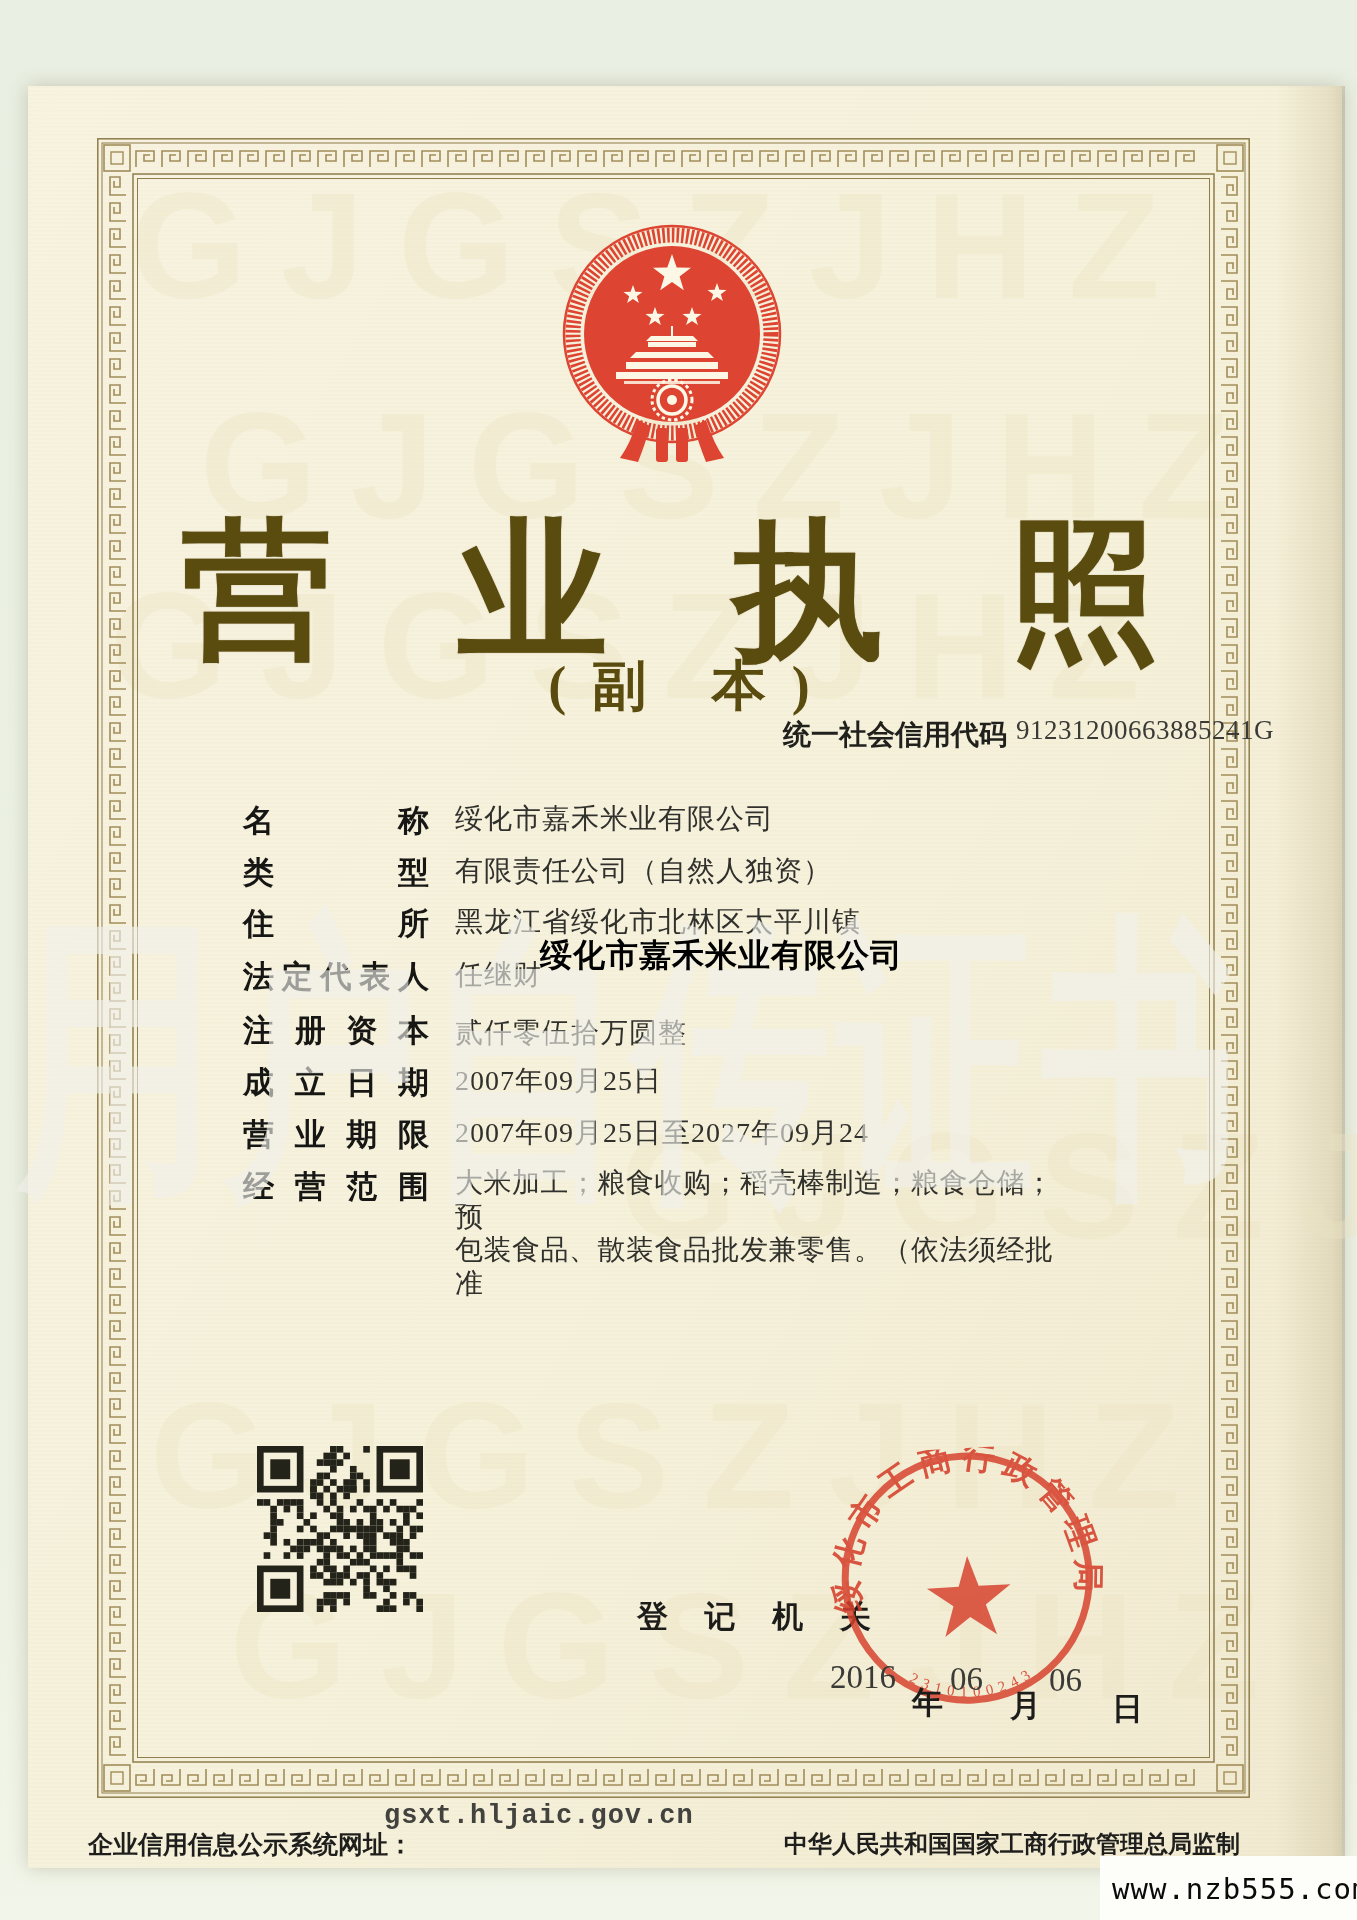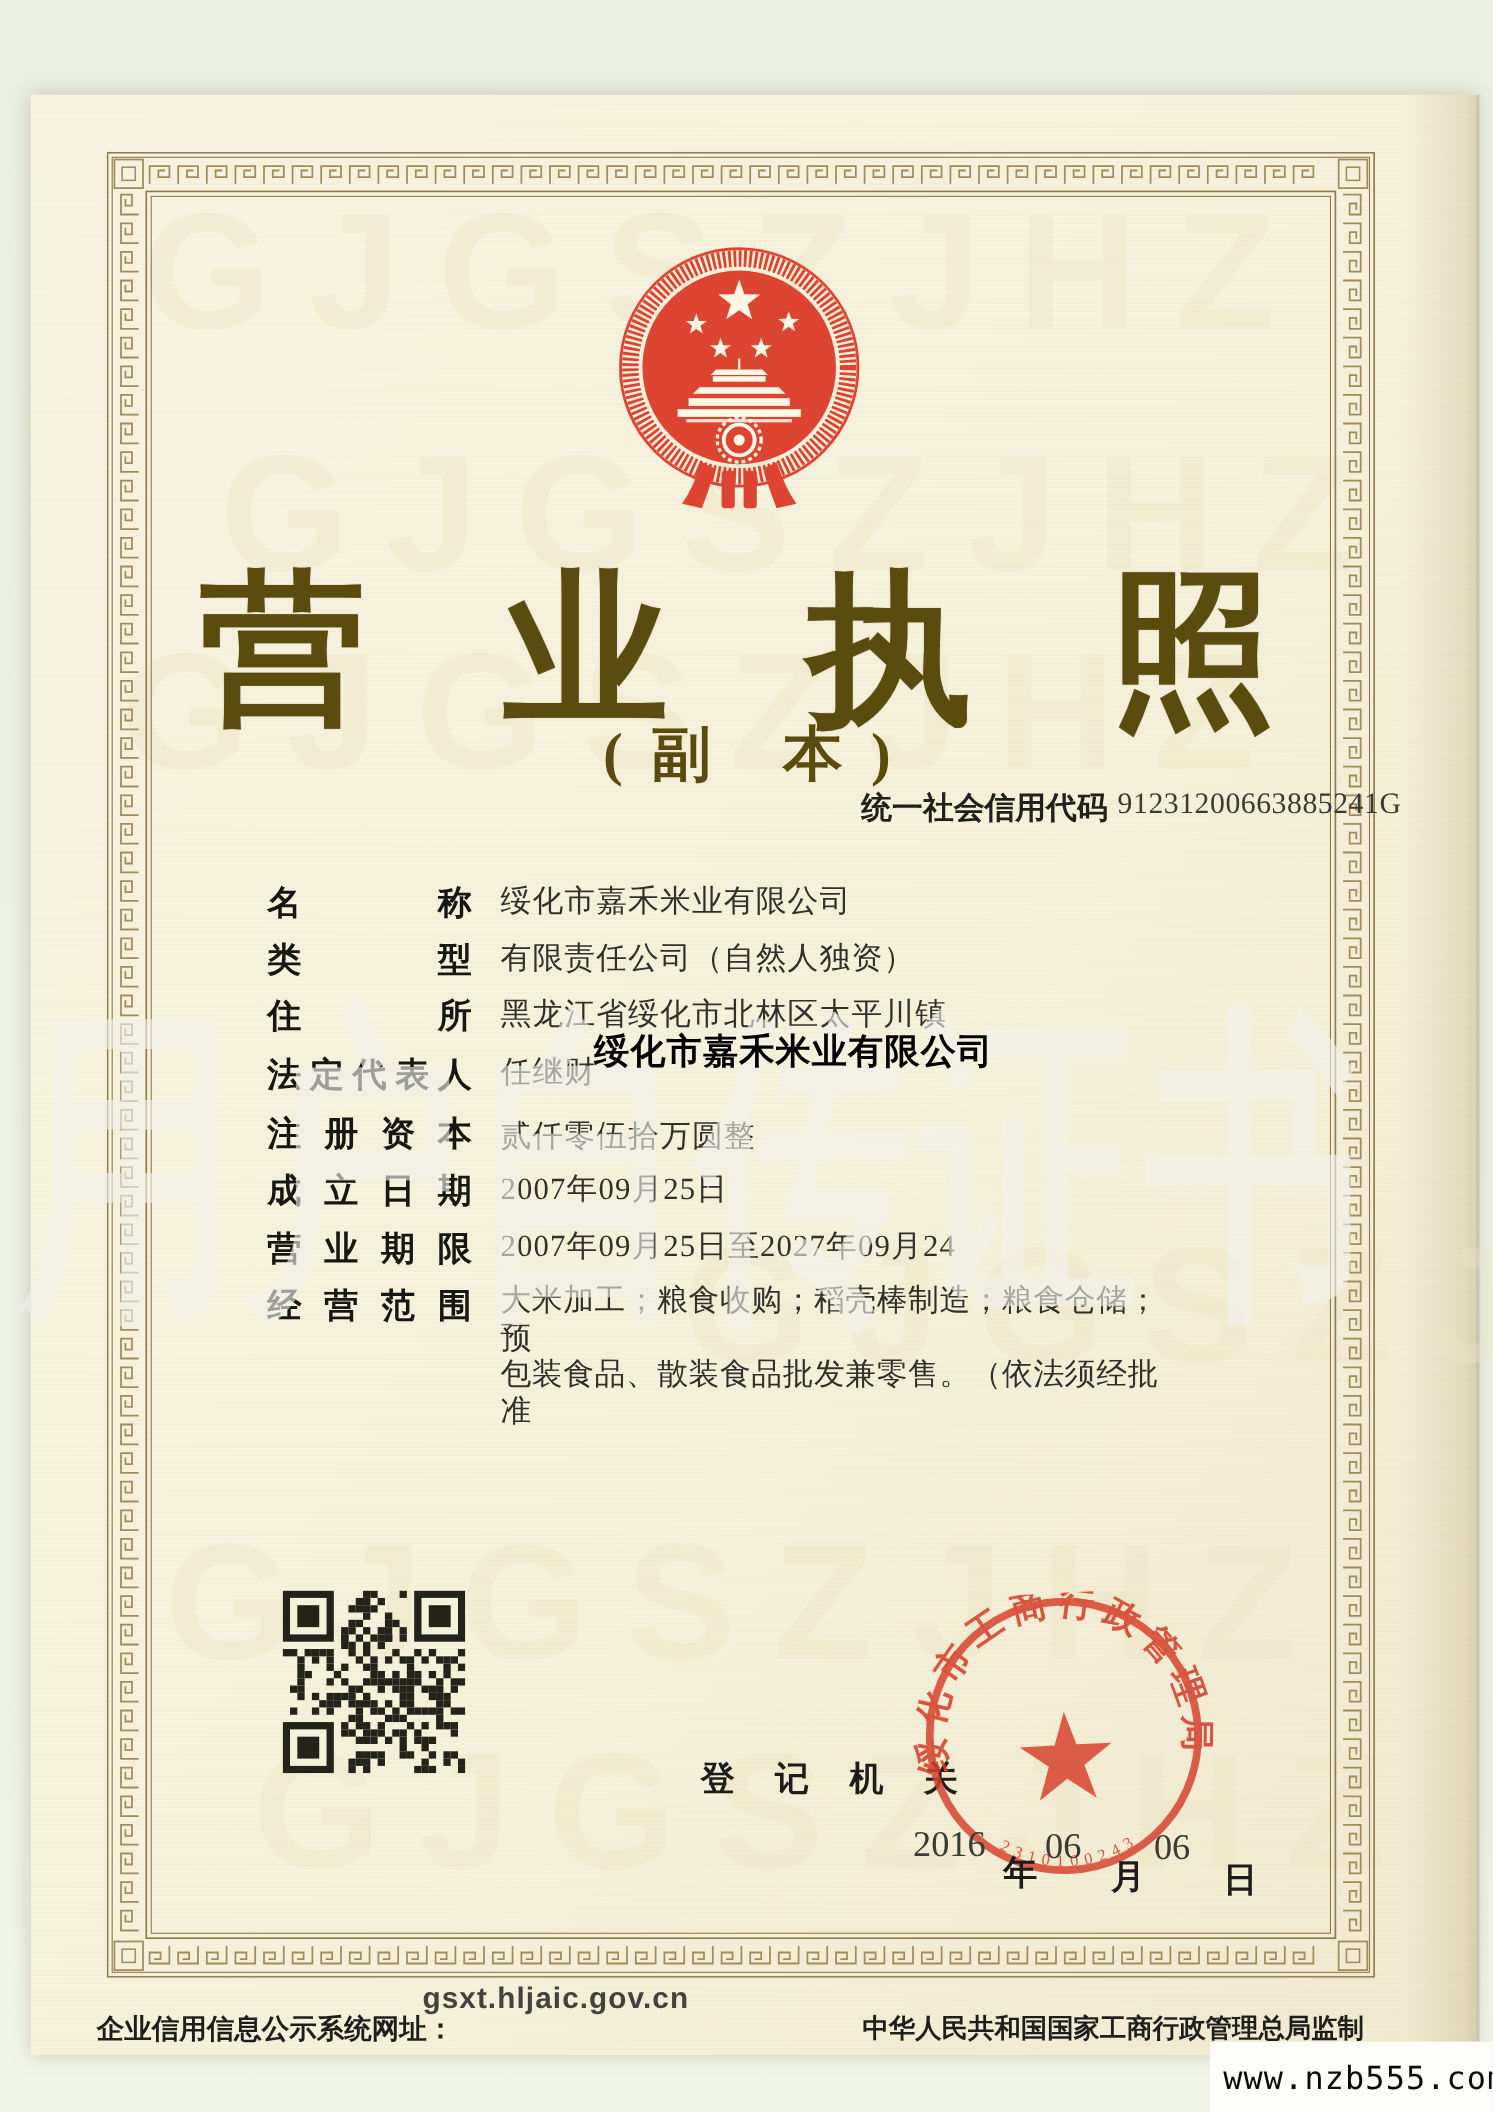--- a/index.html
+++ b/index.html
@@ -45,21 +45,21 @@
   .caption{position:absolute;left:540px;top:934px;font-size:32px;font-weight:800;
     color:#000;z-index:7;letter-spacing:1px;}
   
   #qrSvg{position:absolute;left:257px;top:1446px;z-index:4;}
   .reg-label{position:absolute;left:637px;top:1596px;font-size:31px;font-weight:800;
     letter-spacing:14px;color:#1c1c1a;z-index:4;}
   #sealSvg{position:absolute;left:828px;top:1448px;z-index:6;opacity:.88;transform:rotate(-3deg);}
   .date-num{position:absolute;font-family:"Liberation Serif",serif;font-size:33px;color:#3a3a36;z-index:7;}
   .date-unit{position:absolute;font-size:31px;font-weight:800;color:#1c1c1a;z-index:7;}
   
-  .gsxt{position:absolute;left:384px;top:1801px;font-family:Liberation Sans, sans-serif;
+  .gsxt{position:absolute;left:384px;top:1801px;font-family:Liberation Mono, monospace;
     font-size:27px;font-weight:600;color:#42423e;letter-spacing:1px;z-index:3;text-align:center;}
   .foot-left{position:absolute;left:88px;top:1828px;font-size:25px;font-weight:800;color:#1e1e1c;z-index:3;}
   .foot-right{position:absolute;left:760px;top:1828px;width:480px;text-align:right;
     font-size:24px;font-weight:800;color:#1e1e1c;z-index:3;}
   .whitepad{position:absolute;left:1100px;top:1856px;width:257px;height:64px;background:#fdfdfa;z-index:8;}
   .nzb{position:absolute;left:1112px;top:1872px;font-family:"DejaVu Sans Mono",monospace;
     font-size:29px;font-weight:500;color:#0a0a0a;letter-spacing:1px;z-index:9;}
 </style>
 </head>
 <body>

